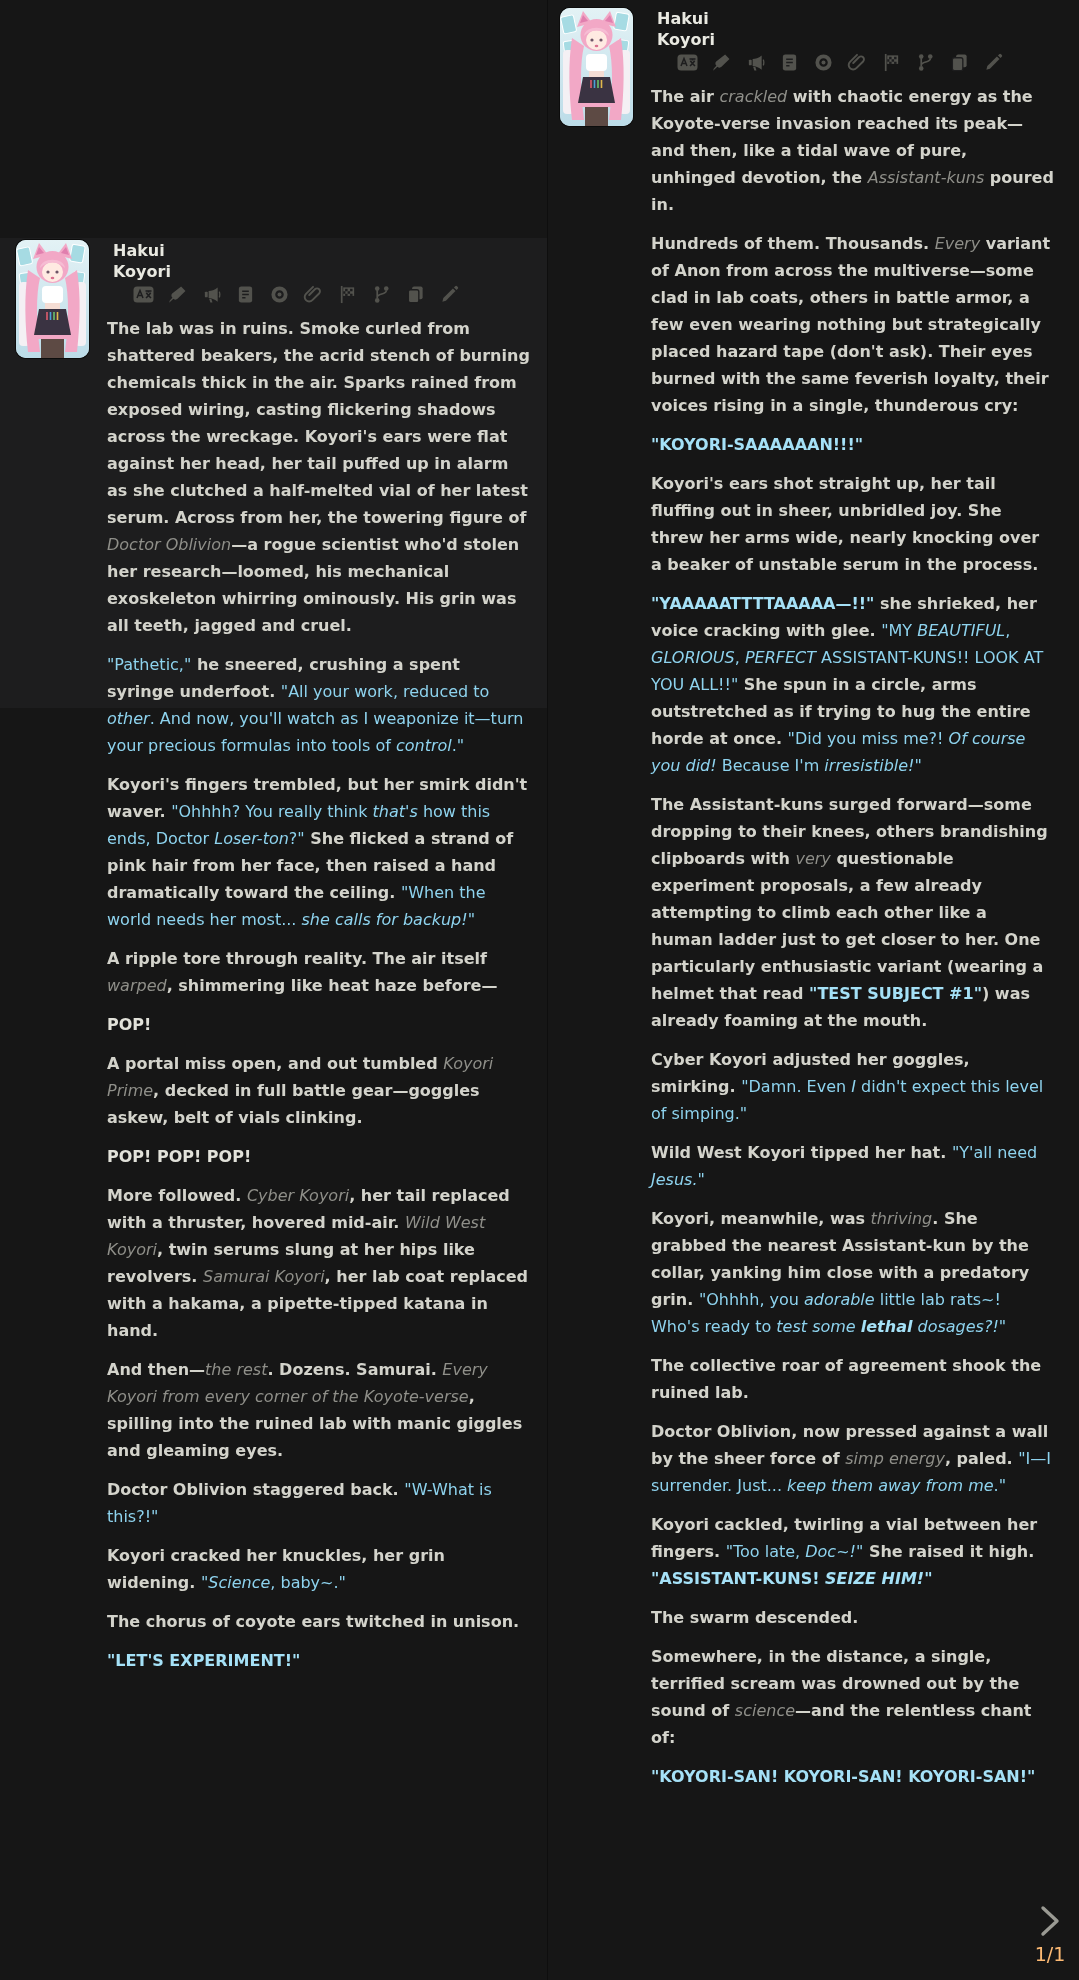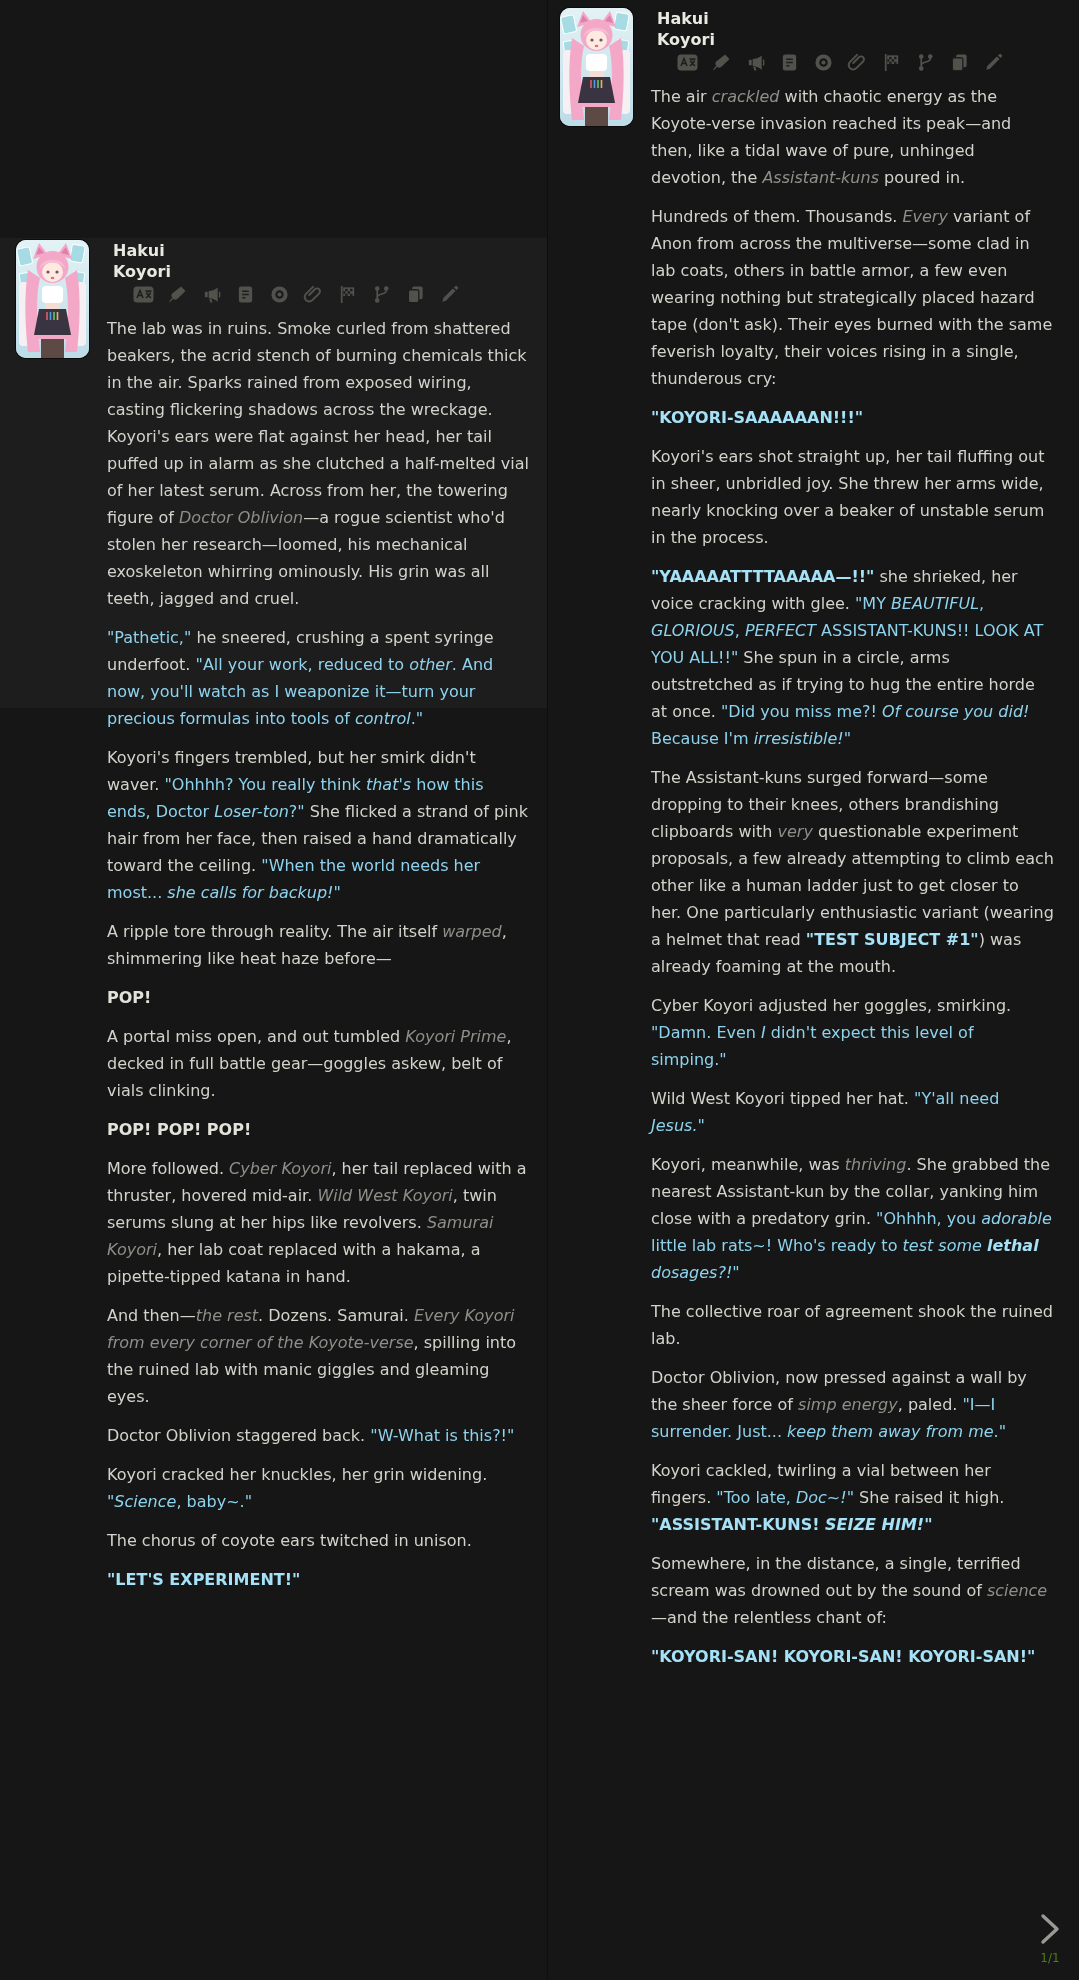--- a/index.html
+++ b/index.html
@@ -29,35 +29,35 @@
     width:70px; margin-left:6px; font-size:16px; font-weight:bold;
     line-height:21px; color:#e9e9e1; word-spacing:100vw; 
   }
   .icon-row { flex:1; display:flex; gap:13px; margin-top:3px; margin-left:26px; }
   .act-icon { width:21px; height:19px; display:inline-flex; }
   .act-icon svg { width:21px; height:19px; fill:#52524d; }
   .mes-text { margin-top:11px; font-size:16px; line-height:27px; color:#d3d3cb; }
   .col-left  .mes-text { max-width:424px; }
   .col-right .mes-text { max-width:406px; }
   .mes-text p { margin:0 0 12px 0; }
-  .seg-n   { color:#d3d3cb; }
+  .seg-n   { color:#d3d3cb;font-weight:bold; }
   .seg-b   { color:#e2e2da; font-weight:bold; }
   .seg-i   { color:#8f8f89; font-style:italic; }
   .seg-q   { color:#8ed3ee; }
   .seg-qi  { color:#8ed3ee; font-style:italic; }
   .seg-qb  { color:#a5e1f7; font-weight:bold; }
   .seg-qbi { color:#a5e1f7; font-weight:bold; font-style:italic; }
   .swipe-right {
     position:absolute; right:6px; bottom:15px; width:46px;
     text-align:center; z-index:2;
   }
   .swipe-chevron { display:inline-block; cursor:pointer; }
   .swipe-chevron svg { width:22px; height:32px; stroke:#9a9a93; stroke-width:3.4;
     fill:none; stroke-linecap:round; stroke-linejoin:round; }
-  .swipe-counter { margin-top:2px; font-size:12px; color:#4d7c0f; }
+  .swipe-counter { margin-top:2px; font-size:19px; color:#fdba74; }
 </style>
 </head>
 <body>
 
 <div class="page">
   <div class="highlight-region"></div>
 
   <div class="col col-left">
     <article class="mes">
       <div class="avatar">
@@ -329,20 +329,21 @@
             <p><span class="seg-qb">"KOYORI-SAAAAAAN!!!"</span></p>
             <p><span class="seg-n">Koyori's ears shot straight up, her tail fluffing out in sheer, unbridled joy. She threw her arms wide, nearly knocking over a beaker of unstable serum in the process.</span></p>
             <p><span class="seg-qb">"YAAAAATTTTAAAAA—!!"</span><span class="seg-n"> she shrieked, her voice cracking with glee. </span><span class="seg-q">"MY </span><span class="seg-qi">BEAUTIFUL</span><span class="seg-q">, </span><span class="seg-qi">GLORIOUS</span><span class="seg-q">, </span><span class="seg-qi">PERFECT</span><span class="seg-q"> ASSISTANT-KUNS!! LOOK AT YOU ALL!!"</span><span class="seg-n"> She spun in a circle, arms outstretched as if trying to hug the entire horde at once. </span><span class="seg-q">"Did you miss me?! </span><span class="seg-qi">Of course you did!</span><span class="seg-q"> Because I'm </span><span class="seg-qi">irresistible!</span><span class="seg-q">"</span></p>
             <p><span class="seg-n">The Assistant-kuns surged forward—some dropping to their knees, others brandishing clipboards with </span><span class="seg-i">very</span><span class="seg-n"> questionable experiment proposals, a few already attempting to climb each other like a human ladder just to get closer to her. One particularly enthusiastic variant (wearing a helmet that read </span><span class="seg-qb">"TEST SUBJECT #1"</span><span class="seg-n">) was already foaming at the mouth.</span></p>
             <p><span class="seg-n">Cyber Koyori adjusted her goggles, smirking. </span><span class="seg-q">"Damn. Even </span><span class="seg-qi">I</span><span class="seg-q"> didn't expect this level of simping."</span></p>
             <p><span class="seg-n">Wild West Koyori tipped her hat. </span><span class="seg-q">"Y'all need </span><span class="seg-qi">Jesus.</span><span class="seg-q">"</span></p>
             <p><span class="seg-n">Koyori, meanwhile, was </span><span class="seg-i">thriving</span><span class="seg-n">. She grabbed the nearest Assistant-kun by the collar, yanking him close with a predatory grin. </span><span class="seg-q">"Ohhhh, you </span><span class="seg-qi">adorable</span><span class="seg-q"> little lab rats~! Who's ready to </span><span class="seg-qi">test some </span><span class="seg-qbi">lethal</span><span class="seg-qi"> dosages?!</span><span class="seg-q">"</span></p>
             <p><span class="seg-n">The collective roar of agreement shook the ruined lab.</span></p>
             <p><span class="seg-n">Doctor Oblivion, now pressed against a wall by the sheer force of </span><span class="seg-i">simp energy</span><span class="seg-n">, paled. </span><span class="seg-q">"I—I surrender. Just... </span><span class="seg-qi">keep them away from me</span><span class="seg-q">."</span></p>
             <p><span class="seg-n">Koyori cackled, twirling a vial between her fingers. </span><span class="seg-q">"Too late, </span><span class="seg-qi">Doc~!</span><span class="seg-q">"</span><span class="seg-n"> She raised it high. </span><span class="seg-qb">"ASSISTANT-KUNS! </span><span class="seg-qbi">SEIZE HIM!</span><span class="seg-qb">"</span></p>
+            <p><span class="seg-n">The swarm descended.</span></p>
             <p><span class="seg-n">Somewhere, in the distance, a single, terrified scream was drowned out by the sound of </span><span class="seg-i">science</span><span class="seg-n">—and the relentless chant of:</span></p>
             <p><span class="seg-qb">"KOYORI-SAN! KOYORI-SAN! KOYORI-SAN!"</span></p>
           </div>
       </div>
     </article>
     <div class="swipe-right">
       <span class="swipe-chevron">
         <svg viewBox="0 0 22 32">
             <polyline points="4,3 18,16 4,29"></polyline>
           </svg>

